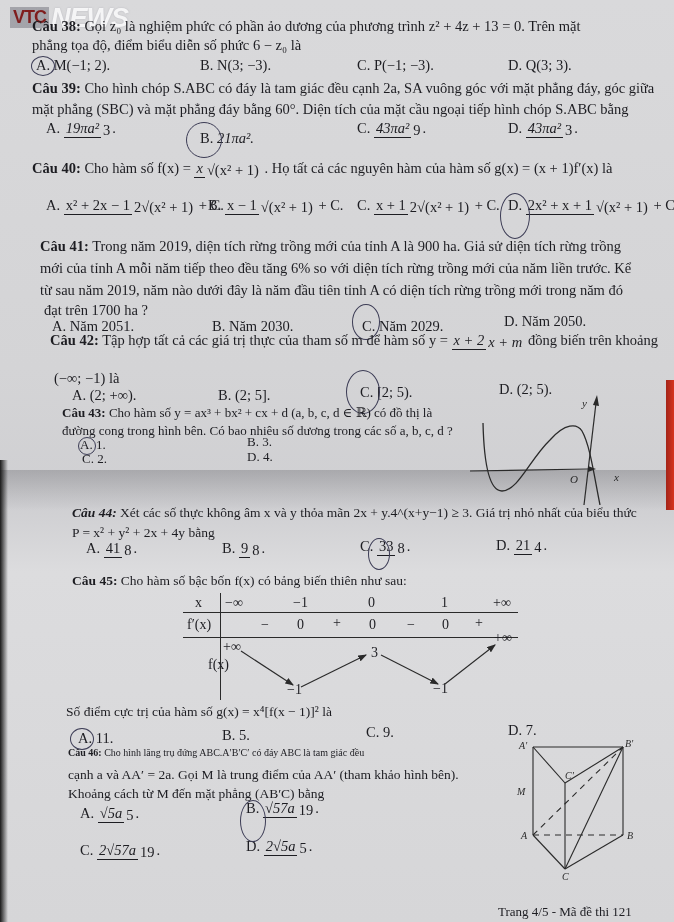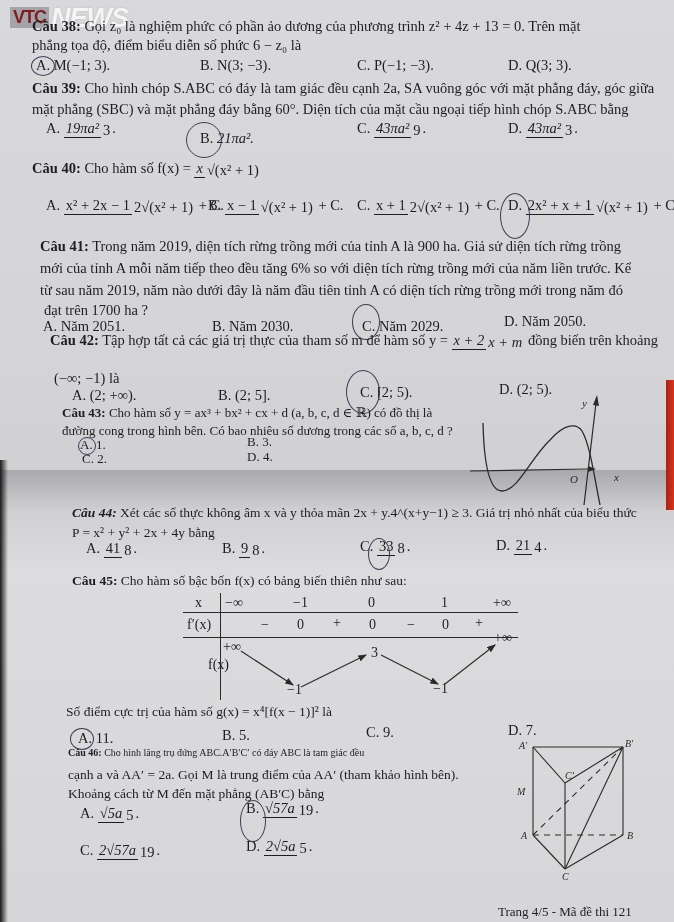--- a/index.html
+++ b/index.html
@@ -57,21 +57,21 @@
 
 <div class="logo">
   <span class="vtc">VTC</span><span>NEWS</span>
 </div>
 
 <div class="abs q" style="left:32px;top:18px;">
   <span class="b">Câu 38:</span>
   <span>Gọi z₀ là nghiệm phức có phần ảo dương của phương trình z² + 4z + 13 = 0. Trên mặt</span>
 </div>
 <div class="abs q" style="left:32px;top:37px;">phẳng tọa độ, điểm biểu diễn số phức 6 − z₀ là</div>
-<div class="abs opt" style="left:36px;top:57px;">A. M(−1; 3).</div>
+<div class="abs opt" style="left:36px;top:57px;">A. M(−1; 2).</div>
 <div class="abs opt" style="left:200px;top:57px;">B. N(3; −3).</div>
 <div class="abs opt" style="left:357px;top:57px;">C. P(−1; −3).</div>
 <div class="abs opt" style="left:508px;top:57px;">D. Q(3; 3).</div>
 <div class="circle" style="left:31px;top:56px;width:22px;height:18px;"></div>
 
 <div class="abs q" style="left:32px;top:80px;">
   <span class="b">Câu 39:</span>
   <span>Cho hình chóp S.ABC có đáy là tam giác đều cạnh 2a, SA vuông góc với mặt phẳng đáy, góc giữa</span>
 </div>
 <div class="abs q" style="left:32px;top:101px;">mặt phẳng (SBC) và mặt phẳng đáy bằng 60°. Diện tích của mặt cầu ngoại tiếp hình chóp S.ABC bằng</div>
@@ -102,20 +102,21 @@
 </div>
 <div class="circle" style="left:186px;top:122px;width:34px;height:34px;"></div>
 
 <div class="abs q" style="left:32px;top:160px;">
   <span class="b">Câu 40:</span>
   <span>Cho hàm số f(x) =</span>
   <span class="frac">
       <span class="num it">x</span>
       <span class="den">√(x² + 1)</span>
     </span>
+  <span>. Họ tất cả các nguyên hàm của hàm số g(x) = (x + 1)f′(x) là</span>
 </div>
 <div class="abs opt" style="left:46px;top:197px;">
   <span>A.</span>
   <span class="frac">
       <span class="num">x² + 2x − 1</span>
       <span class="den">2√(x² + 1)</span>
     </span>
   <span>+ C.</span>
 </div>
 <div class="abs opt" style="left:208px;top:197px;">
@@ -144,21 +145,21 @@
 </div>
 <div class="circle" style="left:500px;top:193px;width:28px;height:44px;"></div>
 
 <div class="abs q" style="left:40px;top:238px;">
   <span class="b">Câu 41:</span>
   <span>Trong năm 2019, diện tích rừng trồng mới của tỉnh A là 900 ha. Giả sử diện tích rừng trồng</span>
 </div>
 <div class="abs q" style="left:40px;top:260px;">mới của tỉnh A mỗi năm tiếp theo đều tăng 6% so với diện tích rừng trồng mới của năm liền trước. Kể</div>
 <div class="abs q" style="left:40px;top:282px;">từ sau năm 2019, năm nào dưới đây là năm đầu tiên tỉnh A có diện tích rừng trồng mới trong năm đó</div>
 <div class="abs q" style="left:44px;top:302px;">đạt trên 1700 ha ?</div>
-<div class="abs opt" style="left:43px;top:318px;">A. Năm 2051.</div>
+<div class="abs opt" style="left:52px;top:318px;">A. Năm 2051.</div>
 <div class="abs opt" style="left:212px;top:318px;">B. Năm 2030.</div>
 <div class="abs opt" style="left:362px;top:318px;">C. Năm 2029.</div>
 <div class="abs opt" style="left:504px;top:313px;">D. Năm 2050.</div>
 <div class="circle" style="left:352px;top:304px;width:26px;height:34px;"></div>
 
 <div class="abs q" style="left:50px;top:332px;">
   <span class="b">Câu 42:</span>
   <span>Tập hợp tất cả các giá trị thực của tham số m để hàm số y =</span>
   <span class="frac">
       <span class="num it">x + 2</span>

